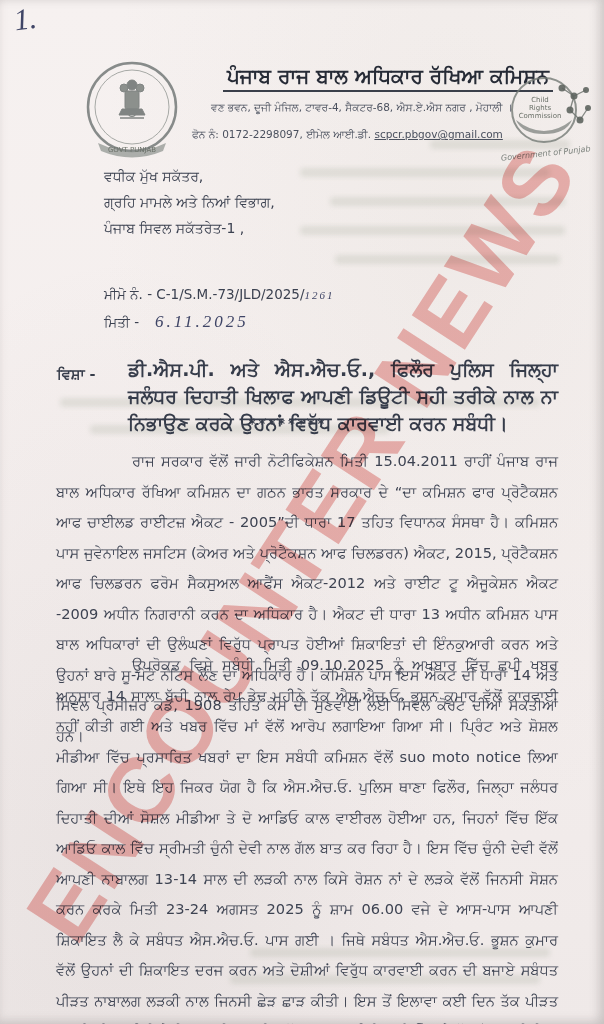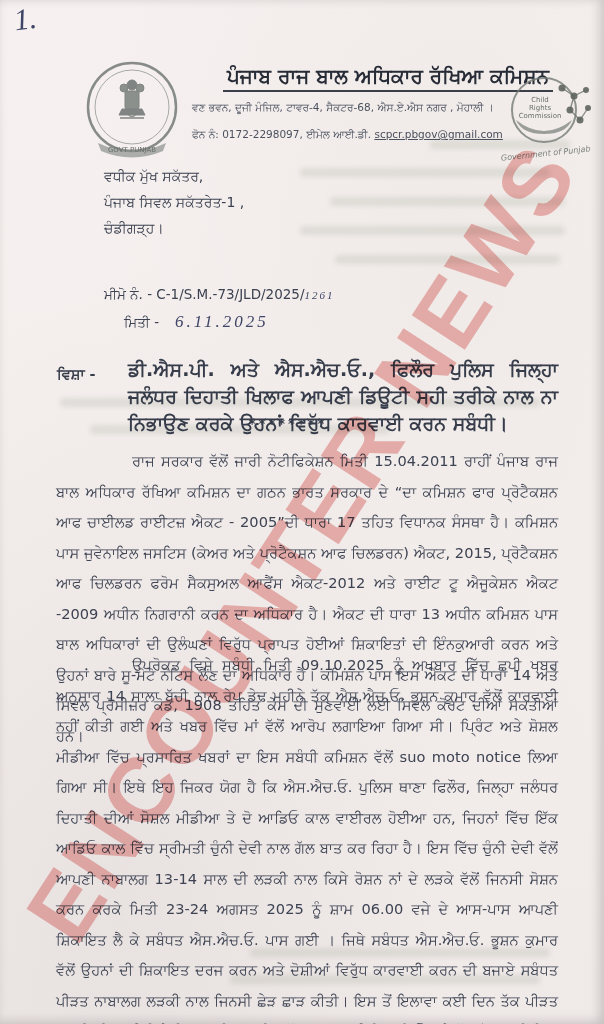--- a/index.html
+++ b/index.html
@@ -32,32 +32,32 @@
     font-family:"Liberation Serif","DejaVu Serif",serif;
     font-style:italic;color:#3f4566;
   }
   .pageno{left:14px;top:2px;font-size:30px;transform:rotate(-8deg);}
   
   .hdr-title{
     left:195px;top:64px;width:330px;text-align:center;
     font-size:20px;font-weight:bold;color:#262b36;
     border-bottom:2px solid #3a3f4a;padding-bottom:2px;white-space:nowrap;margin-left:28px;
   }
-  .hdr-addr{left:192px;top:101px;width:340px;font-size:10.5px;color:#4a505e;white-space:nowrap;}
+  .hdr-addr{left:192px;top:101px;width:340px;font-size:10.5px;color:#4a505e;white-space:nowrap;text-align:center;}
   .hdr-phone{left:192px;top:128px;width:360px;font-size:10.5px;color:#4a505e;white-space:nowrap;}
   .hdr-phone .email{text-decoration:underline;}
   
   .seal-left{left:78px;top:55px;width:108px;height:112px;}
   .seal-right{left:500px;top:68px;width:96px;height:98px;}
   
   .recipient{left:104px;top:163px;font-size:14px;line-height:26px;color:#3b4150;}
   
   .memo{left:104px;top:286px;font-size:13.5px;color:#3b4150;}
   .memo .hand-no{font-size:11px;letter-spacing:2px;font-family:Liberation Serif, serif;}
-  .dateline{left:104px;top:312px;font-size:13.5px;color:#3b4150;margin-left:20px;}
+  .dateline{left:104px;top:312px;font-size:13.5px;color:#3b4150;}
   .dateline .hand-date{font-size:17px;letter-spacing:3px;margin-left:16px;}
   
   .subj-label{left:57px;top:366px;font-size:14.5px;font-weight:bold;color:#363c4a;}
   .subj-text{
     left:128px;top:356px;width:430px;font-size:19px;font-weight:bold;
     line-height:27px;text-align:justify;color:#363c4a;
   }
   .stars{left:128px;top:416px;width:320px;text-align:center;font-size:13px;letter-spacing:3px;font-weight:bold;color:#363c4a;}
   
   .para{
@@ -142,22 +142,22 @@
       </g>
       <text x="40" y="34" text-anchor="middle" class="logo-caption">Child</text>
       <text x="40" y="42" text-anchor="middle" class="logo-caption">Rights</text>
       <text x="40" y="50" text-anchor="middle" class="logo-caption">Commission</text>
       <text x="46" y="88" text-anchor="middle" font-size="8" fill="#7b817c" font-style="italic" transform="rotate(-6 46 88)">Government of Punjab</text>
     </svg>
   </div>
 
   <div class="abs recipient">
     <div>ਵਧੀਕ ਮੁੱਖ ਸਕੱਤਰ,</div>
+    <div>ਗ੍ਰਹਿ ਮਾਮਲੇ ਅਤੇ ਨਿਆਂ ਵਿਭਾਗ,</div>
     <div>ਪੰਜਾਬ ਸਿਵਲ ਸਕੱਤਰੇਤ-1 ,</div>
-    <div>ਚੰਡੀਗੜ੍ਹ।</div>
   </div>
 
   <div class="abs memo">
     <span>ਮੀਮੋ ਨੰ. - C-1/S.M.-73/JLD/2025/</span><span class="hand hand-no">1261</span>
   </div>
   <div class="abs dateline">
     <span>ਮਿਤੀ -</span><span class="hand hand-date">6.11.2025</span>
   </div>
 
   <div class="abs subj-label">ਵਿਸ਼ਾ -</div>

